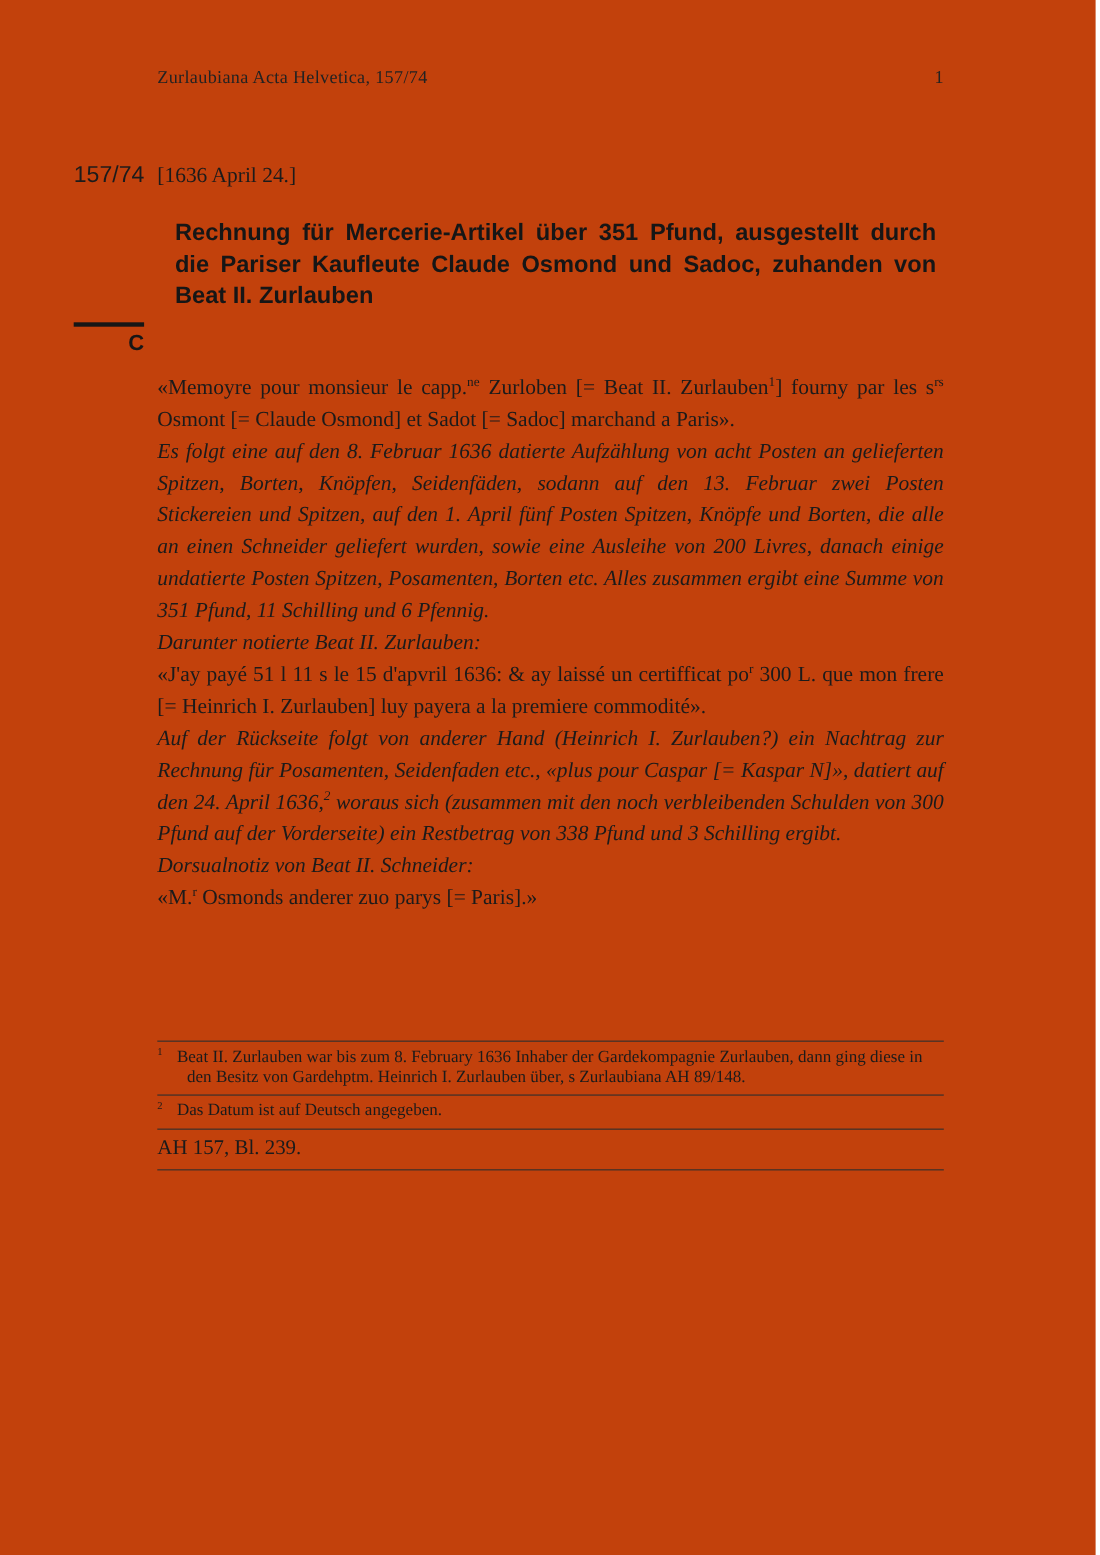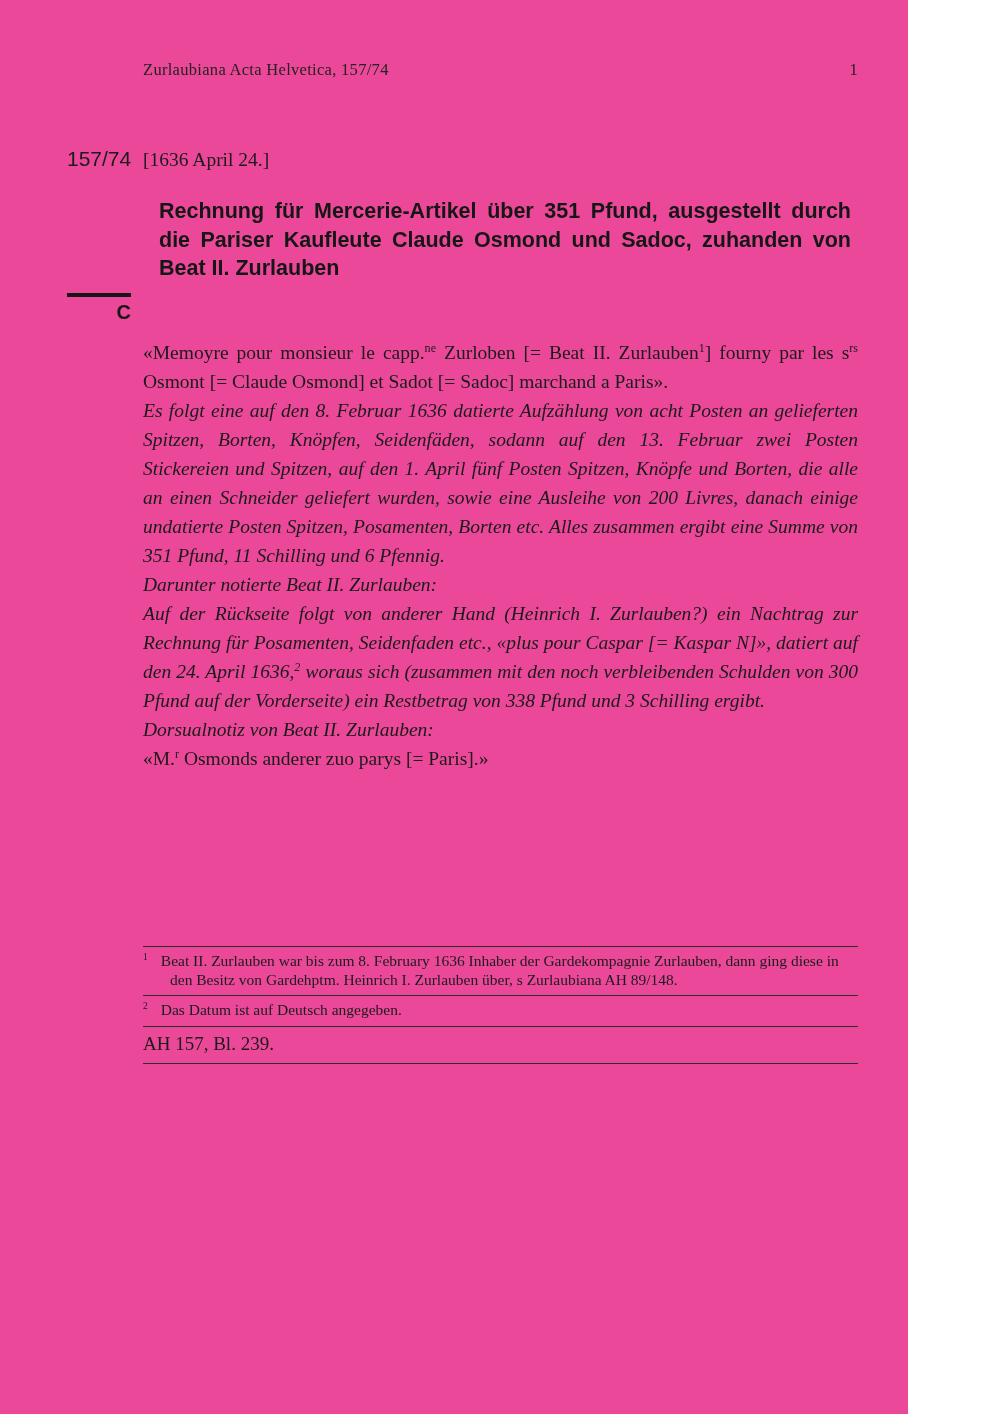--- a/index.html
+++ b/index.html
@@ -2,23 +2,23 @@
 <html><head>
 <meta charset="utf-8">
 <style>
   html, body {
     margin: 0;
     padding: 0;
     background: #ffffff;
   }
   .page {
     position: relative;
-    width: 908px;
+    width: 996px;
     height: 1414px;
-    background: #ec4899;
+    background: #c2410c;
     color: #1b1b1b;
     font-family: "Liberation Serif", serif;
     overflow: hidden;
   }
   sup {
     font-size: 0.62em;
     line-height: 0;
     vertical-align: super;
   }
 
@@ -156,24 +156,25 @@
   <div class="section-marker">C</div>
 
   <div class="body-col">
 
     <p class="p-quote1"><span>«Memoyre pour monsieur le capp.</span><sup>ne</sup><span> Zurloben [= Beat II. Zurlauben</span><sup>1</sup><span>] fourny par les s</span><sup>rs</sup><span> Osmont [= Claude Osmond] et Sadot [= Sadoc] marchand a Paris».</span></p>
 
     <p class="p-summary">Es folgt eine auf den 8. Februar 1636 datierte Aufzählung von acht Posten an gelieferten Spitzen, Borten, Knöpfen, Seidenfäden, sodann auf den 13. Februar zwei Posten Stickereien und Spitzen, auf den 1. April fünf Posten Spitzen, Knöpfe und Borten, die alle an einen Schneider geliefert wurden, sowie eine Ausleihe von 200 Livres, danach einige undatierte Posten Spitzen, Posamenten, Borten etc. Alles zusammen ergibt eine Summe von 351 Pfund, 11 Schilling und 6 Pfennig.</p>
 
     <p class="p-noteintro">Darunter notierte Beat II. Zurlauben:</p>
 
+    <p class="p-quote2"><span>«J'ay payé 51 l 11 s le 15 d'apvril 1636: &amp; ay laissé un certifficat po</span><sup>r</sup><span> 300 L. que mon frere [= Heinrich I. Zurlauben] luy payera a la premiere commodité».</span></p>
 
     <p class="p-verso"><span>Auf der Rückseite folgt von anderer Hand (Heinrich I. Zurlauben?) ein Nachtrag zur Rechnung für Posamenten, Seidenfaden etc., «plus pour Caspar [= Kaspar N]», datiert auf den 24. April 1636,</span><sup>2</sup><span> woraus sich (zusammen mit den noch verbleibenden Schulden von 300 Pfund auf der Vorderseite) ein Restbetrag von 338 Pfund und 3 Schilling ergibt.</span></p>
 
-    <p class="p-dorsual">Dorsualnotiz von Beat II. Zurlauben:</p>
+    <p class="p-dorsual">Dorsualnotiz von Beat II. Schneider:</p>
 
     <p class="p-quote3"><span>«M.</span><sup>r</sup><span> Osmonds anderer zuo parys [= Paris].»</span></p>
 
   </div>
 
   <div class="foot-block">
     <hr class="fn-rule">
     <div class="footnote"><sup>1</sup><span>Beat II. Zurlauben war bis zum 8. February 1636 Inhaber der Gardekompagnie Zurlauben, dann ging diese in den Besitz von Gardehptm. Heinrich I. Zurlauben über, s Zurlaubiana AH 89/148.</span></div>
     <hr class="fn-rule">
     <div class="footnote"><sup>2</sup><span>Das Datum ist auf Deutsch angegeben.</span></div>

